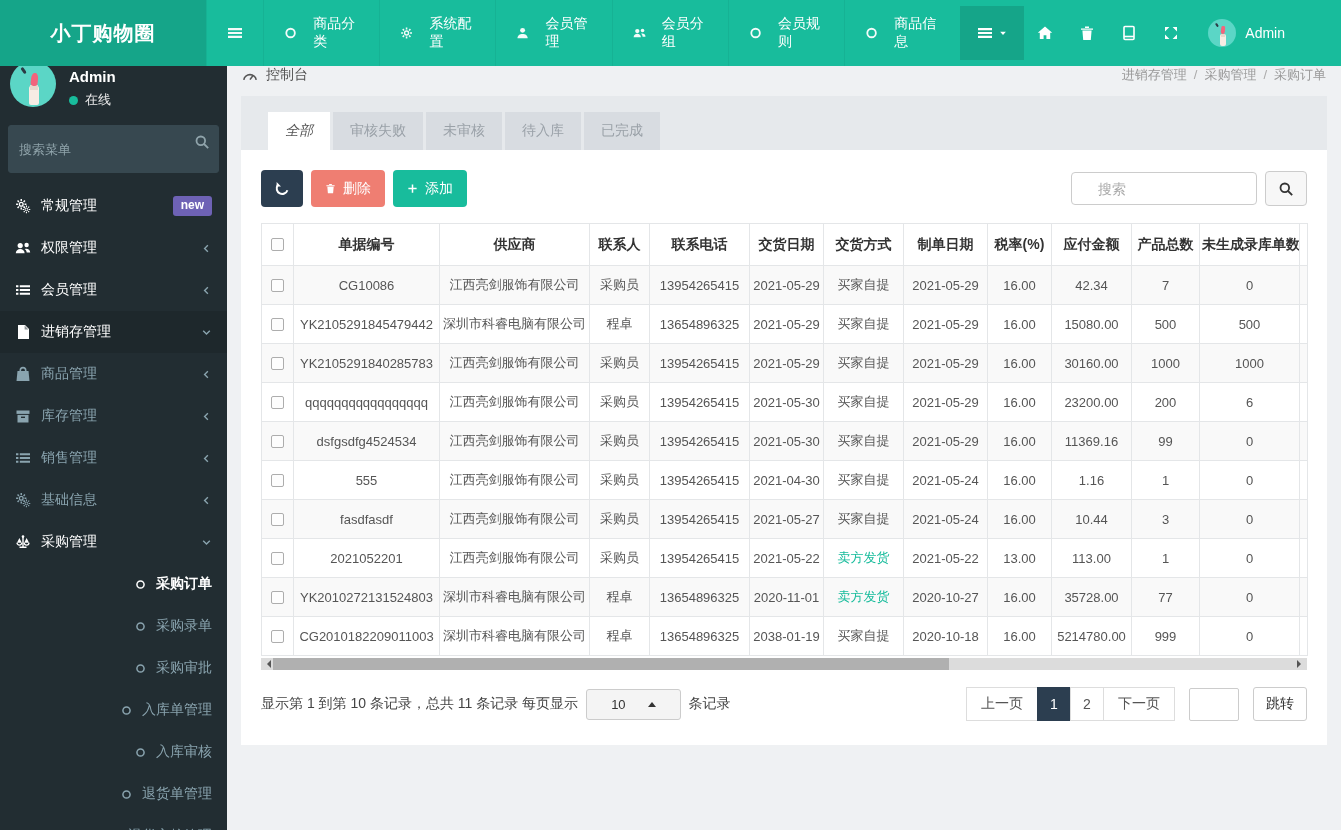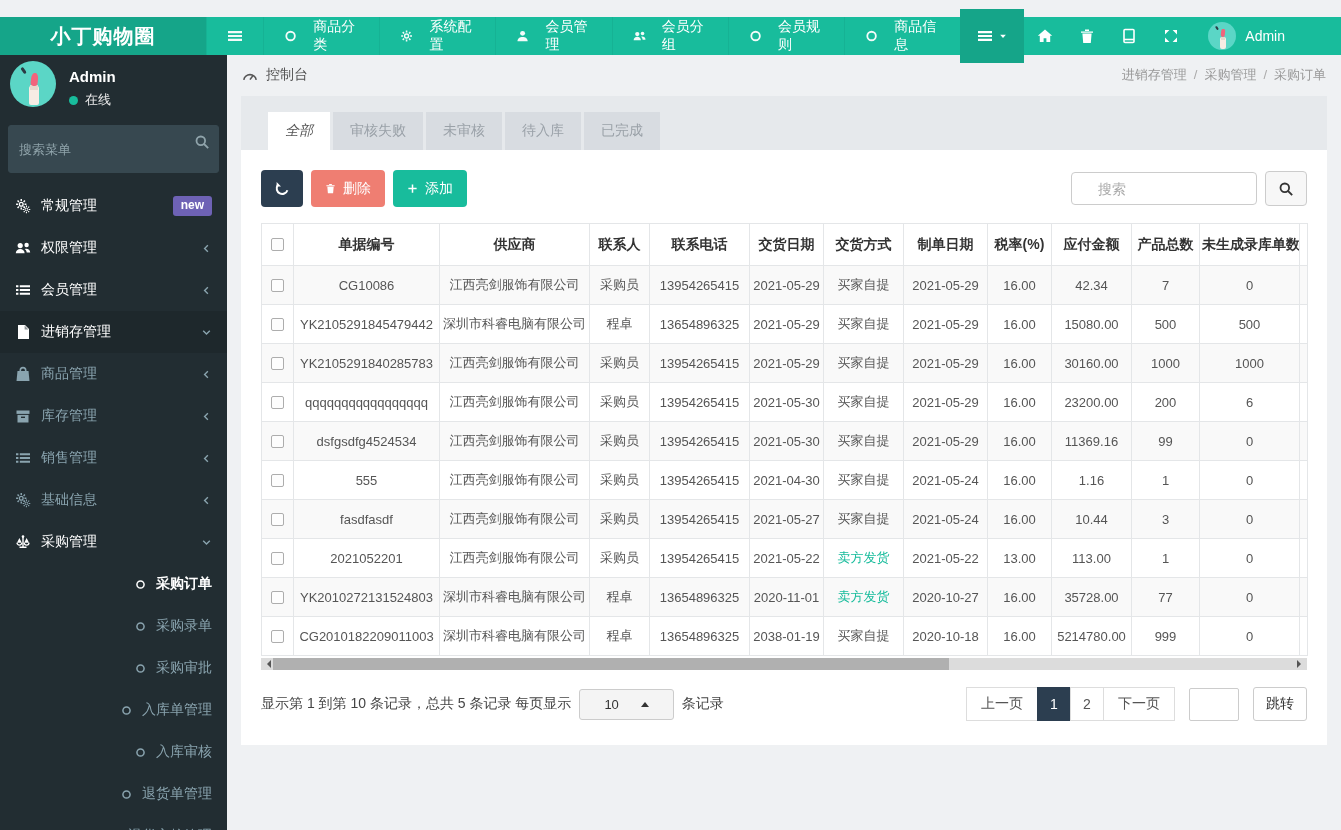--- a/index.html
+++ b/index.html
@@ -1,20 +1,20 @@
 <!DOCTYPE html>
 <html><head>
 <meta charset="utf-8">
 <style>
   html,body{margin:0;padding:0;width:1341px;height:830px;overflow:hidden;
     font-family:"Liberation Sans","DejaVu Sans",sans-serif;background:#eff1f3;}
   *{box-sizing:border-box;}
 
   
-  .navbar{position:absolute;top:17px;left:0;width:1341px;height:38px;background:#18bc9c;display:flex;align-items:stretch;z-index:5;}
+  .navbar{position:absolute;top:0;left:0;width:1341px;height:66px;background:#18bc9c;display:flex;align-items:stretch;z-index:5;}
   .brand{width:227px;background:#15a589;color:#fff;font-size:20px;font-weight:bold;
     display:flex;align-items:center;justify-content:center;letter-spacing:1px;cursor:pointer;}
   .nav-left{display:flex;align-items:stretch;}
   .nav-item{display:flex;align-items:center;gap:16px;padding:0 20px;color:#fff;font-size:14px;
     border-left:1px solid rgba(0,0,0,0.05);cursor:pointer;}
   .nav-item .ic{opacity:.95;}
   .nav-right{margin-left:auto;display:flex;align-items:center;}
   .nav-toggle{width:64px;height:54px;background:#15a589;display:flex;align-items:center;justify-content:center;gap:5px;color:#fff;cursor:pointer;}
   .nav-ico{color:#fff;margin:0 13px;cursor:pointer;display:inline-flex;}
   .nav-user{display:flex;align-items:center;gap:9px;color:#fff;font-size:14px;margin-left:16px;cursor:pointer;}
@@ -721,21 +721,21 @@
           </tbody>
       </table>
 
       <div class="hscroll">
         <span class="hs-arr l"></span>
         <div class="hs-thumb"></div>
         <span class="hs-arr r"></span>
       </div>
 
       <div class="foot">
-        <span>显示第 1 到第 10 条记录，总共 5 条记录 每页显示</span>
+        <span>显示第 1 到第 10 条记录，总共 11 条记录 每页显示</span>
         <span class="pp">
           <span>10</span>
           <span class="caret-up"></span>
         </span>
         <span>条记录</span>
 
         <div class="pager">
           <div class="pg" id="pg-group">
               <button>上一页</button>
               <button class="num active">1</button>

